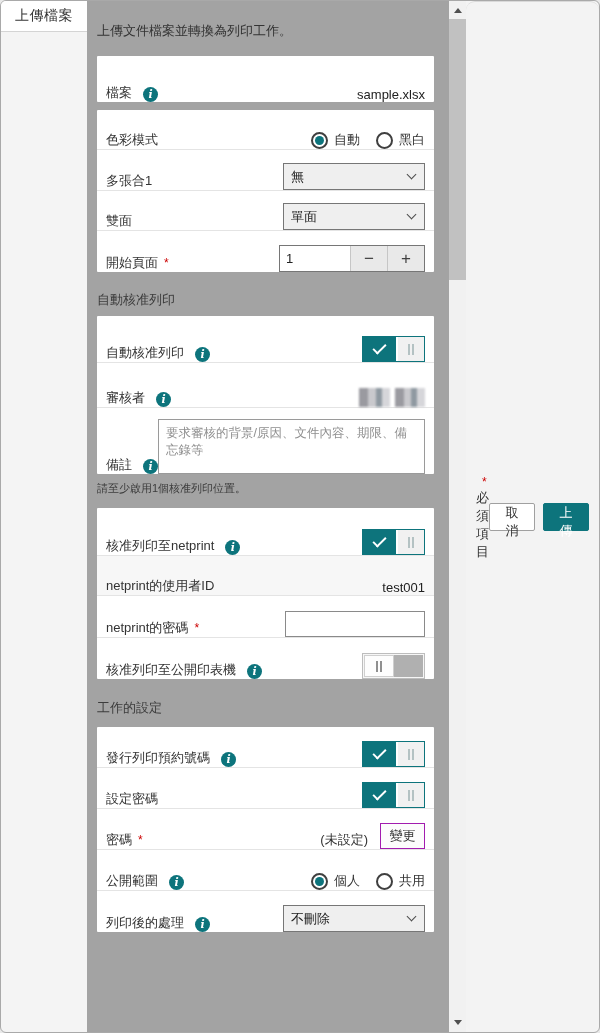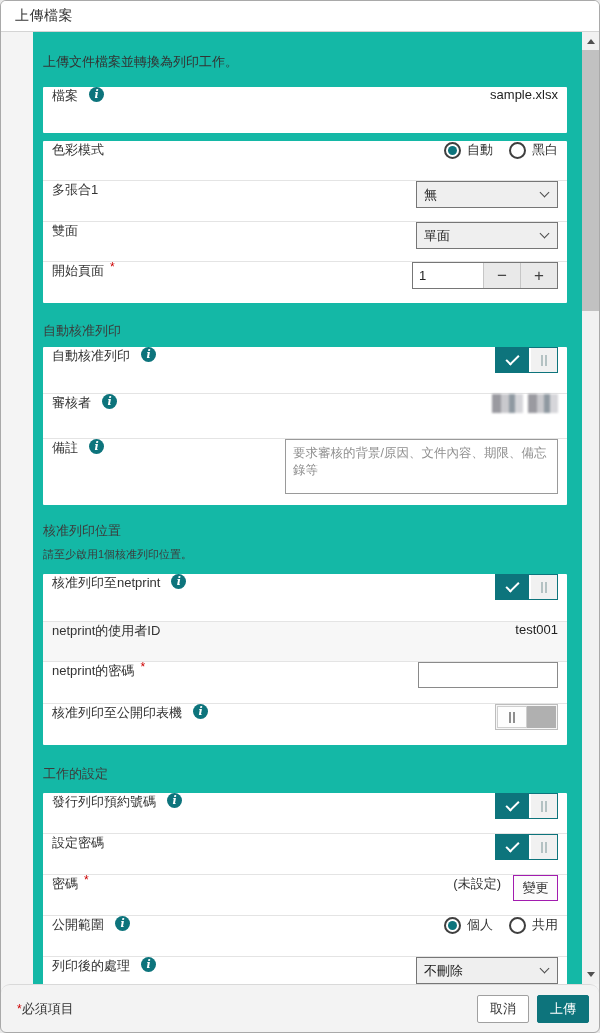--- a/index.html
+++ b/index.html
@@ -2,47 +2,46 @@
 <html style="--accent: #0d747c;"><head>
 <meta charset="utf-8">
 <style>
   :root{ --accent:#0d747c; }
   *{box-sizing:border-box; margin:0; padding:0;}
   html,body{background:#e9e9e9;}
   body{font-family:"Liberation Sans","DejaVu Sans",sans-serif; -webkit-font-smoothing:antialiased;}
   .dialog{
     width:600px; height:1033px; background:#f4f4f4;
     border:1px solid #a9a9a9; border-radius:6px; overflow:hidden;
-    display:flex; flex-direction:column; position:relative;
+    display:flex; position:relative;
   }
   
   .dlg-header{
     height:31px; background:#fff; border-bottom:1px solid #d4d4d4;
     display:flex; align-items:center; padding:0 14px; flex:0 0 auto;
   }
   .dlg-title{font-size:14px; color:#333; letter-spacing:.5px;}
   
   .dlg-body{
-    flex:1 1 auto; position:relative; background:#14b8a6; overflow:hidden;
+    flex:1 1 auto; position:relative; background:#a3a3a3; overflow:hidden;
     padding:0 32px 0 10px;
-    margin-left:32px;
   }
   .intro{padding-top:21px; font-size:13px; color:#333;}
   .card{background:#fff; border-radius:1px;}
   .card-a{margin-top:16px;}
   .card-b{margin-top:8px;}
   .card-c{margin-top:7px;}
   .card-d{margin-top:12px;}
   .card-e{margin-top:10px;}
   .sec-h{font-size:13px; color:#3c3c3c; margin-top:19px;}
   .sec-h2{margin-top:17px;}
   .sec-h3{margin-top:20px;}
   .sec-note{font-size:11px; color:#3c3c3c; margin-top:7px; margin-bottom:4px;}
   .row{
-    display:flex; align-items:flex-start; padding:0 9px; height:41px;
+    display:flex; align-items:flex-end; padding:0 9px; height:41px;
     border-bottom:1px solid #e4e4e4; position:relative;
   }
   .row:last-child{border-bottom:none;}
   .r40{height:40px;} .r42{height:42px;} .r45{height:45px;} .r46{height:46px;}
   .r47{height:47px;} .r48{height:48px;} .r66{height:66px;}
   .row-muted{background:#f7f7f7;}
   .lbl{font-size:13px; color:#333; white-space:nowrap;}
   .req{color:#cc0000; font-size:12px; margin-left:6px; position:relative; top:-2px;}
   .info{
     width:15px; height:15px; border-radius:50%; background:var(--accent);
@@ -205,21 +204,20 @@
           <span class="blk"></span>
         </span>
       </div>
       <div class="row r66">
         <span class="lbl">備註</span>
         <span class="info">i</span>
         <textarea class="note-area" placeholder="要求審核的背景/原因、文件內容、期限、備忘錄等" style=""></textarea>
       </div>
     </div>
 
-    <div class="sec-h sec-h2">核准列印位置</div>
     <div class="sec-note">請至少啟用1個核准列印位置。</div>
     <div class="card card-d">
       <div class="row r48">
         <span class="lbl">核准列印至netprint</span>
         <span class="info">i</span>
         <span class="ctrl">
           <span class="toggle on">
             <span class="seg seg-l">
                 <span class="check-icon"></span>
               </span>

